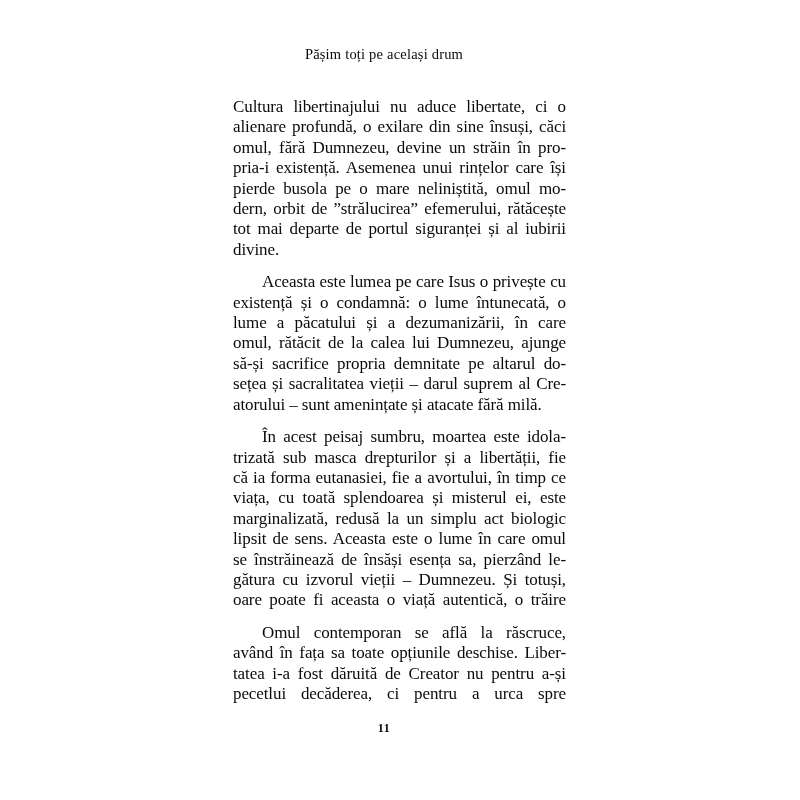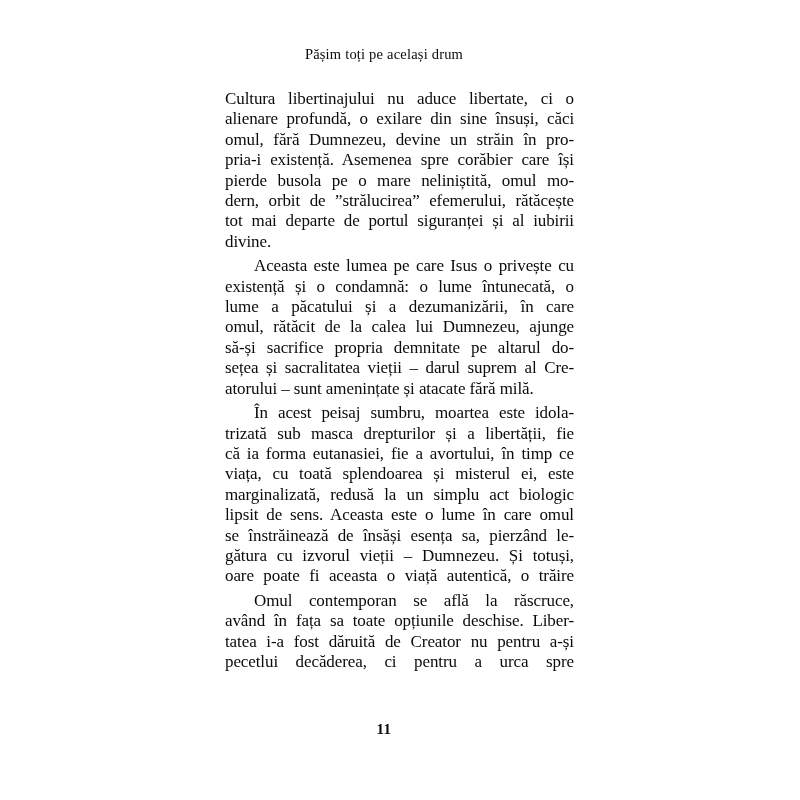--- a/index.html
+++ b/index.html
@@ -28,55 +28,55 @@
   .text-block {
     position: absolute;
     top: 85px;
     left: 221px;
     width: 357px;
     font-size: 17px;
     line-height: 20.4px;
     letter-spacing: -0.1px;
     hyphens: none;
   }
-  .paragraph { margin: 4px; }
+  .paragraph { margin: 12px; }
   .line {
     text-align: left;
     white-space: normal;
   }
   .line.fill {
     text-align: justify;
     text-align-last: justify;
   }
   .line.indent {
     padding-left: 29px;
   }
   .page-number {
     position: absolute;
     top: 721px;
     left: 0;
     width: 100%;
     text-align: center;
-    font-size: 15px;
+    font-size: 12px;
     font-weight: bold;
     letter-spacing: 0.5px;
   }
 </style>
 </head>
 <body>
 
 <div class="page">
   <div class="running-header">Pășim toți pe același drum</div>
 
   <div class="text-block" id="text-block">
       <div class="paragraph">
         <div class="line fill">Cultura libertinajului nu aduce libertate, ci o</div>
         <div class="line fill">alienare profundă, o exilare din sine însuși, căci</div>
         <div class="line fill">omul, fără Dumnezeu, devine un străin în pro-</div>
-        <div class="line fill">pria-i existență. Asemenea spre corăbier care își</div>
+        <div class="line fill">pria-i existență. Asemenea unui rințelor care își</div>
         <div class="line fill">pierde busola pe o mare neliniștită, omul mo-</div>
         <div class="line fill">dern, orbit de ”strălucirea” efemerului, rătăcește</div>
         <div class="line fill">tot mai departe de portul siguranței și al iubirii</div>
         <div class="line">divine.</div>
       </div>
       <div class="paragraph">
         <div class="line fill indent">Aceasta este lumea pe care Isus o privește cu</div>
         <div class="line fill">existență și o condamnă: o lume întunecată, o</div>
         <div class="line fill">lume a păcatului și a dezumanizării, în care</div>
         <div class="line fill">omul, rătăcit de la calea lui Dumnezeu, ajunge</div>

